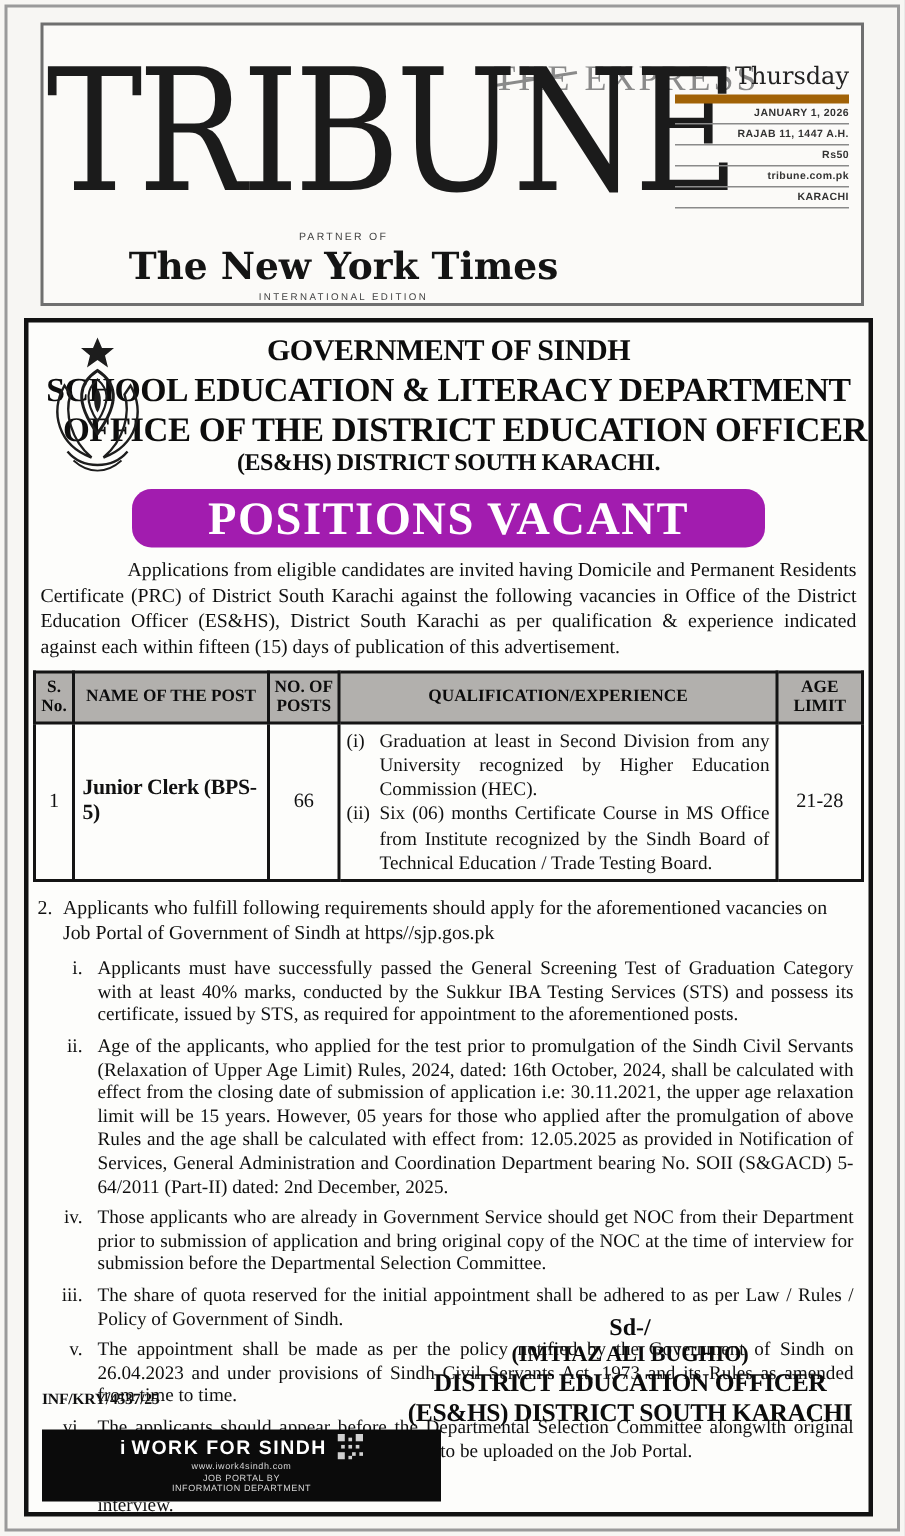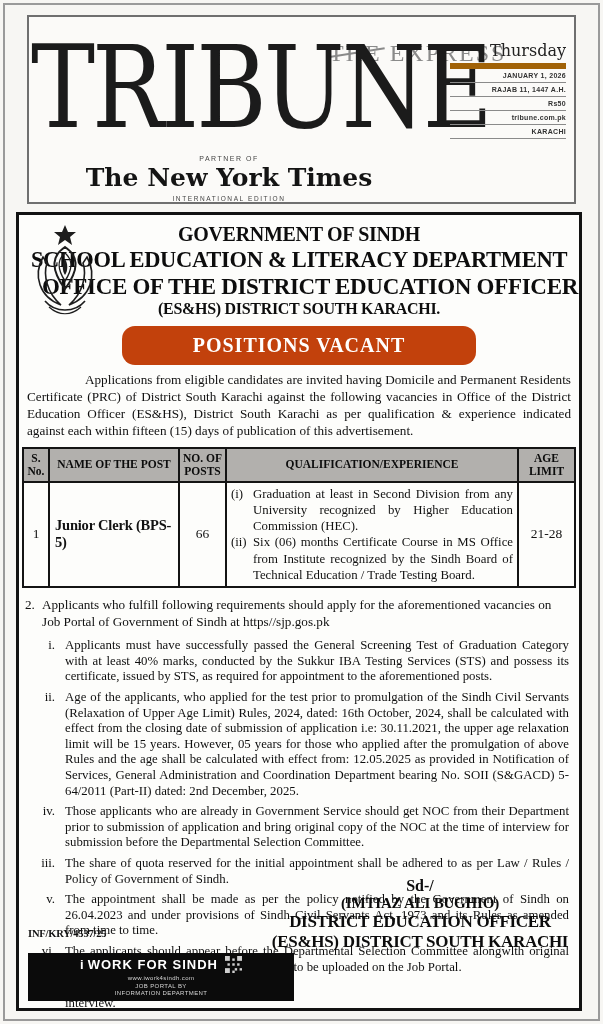--- a/index.html
+++ b/index.html
@@ -50,23 +50,23 @@
     background:#fdfdfb; border:3px solid #121212; color:#111;
   }
   .crest { position:absolute; left:12px; top:8px; width:68px; height:102px; }
   .org-lines { text-align:center; padding-top:8px; }
   .org-line { font-weight:bold; letter-spacing:-0.3px; line-height:1.18; color:#0d0d0d; }
   .org-line-0 { font-size:20px; }
   .org-line-1 { font-size:22.5px; }
   .org-line-2 { font-size:23px;padding-left:22px; }
   .org-line-3 { font-size:16px; }
   .pill {
-    width:354px; height:39px; margin:7px auto 0; background:#c2410c;
+    width:422px; height:39px; margin:7px auto 0; background:#a21caf;
     border-radius:13px; color:#fff; text-align:center; line-height:39px;
-    font-size:20px; font-weight:bold; letter-spacing:1px;
+    font-size:31px; font-weight:bold; letter-spacing:1px;
   }
   .intro {
     margin:7px 8px 0; font-size:13.2px; line-height:1.28; text-align:justify;
     text-indent:58px; color:#101010;
   }
   
   table.vacancy {
     table-layout:fixed; border-collapse:collapse; width:552px; margin:7px auto 0;
   }
   table.vacancy th, table.vacancy td { border:2px solid #141414; }

